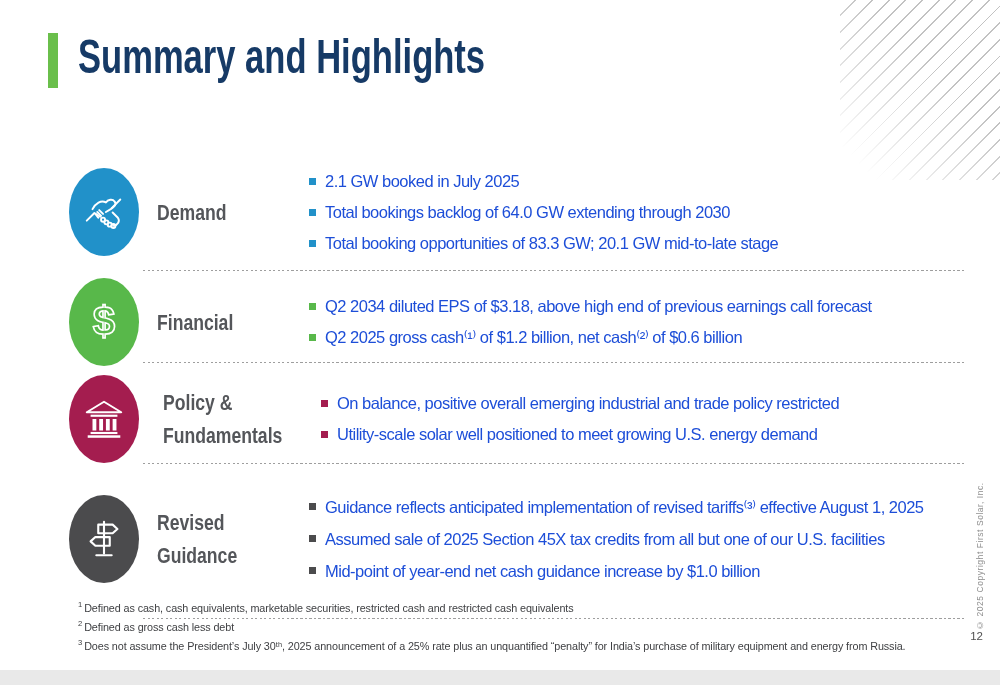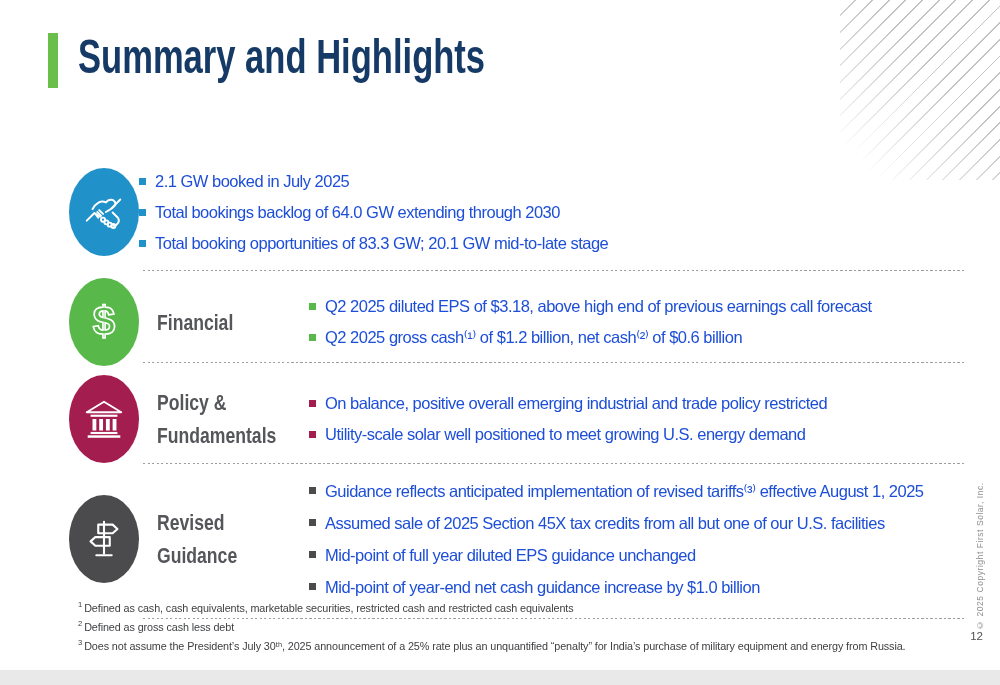--- a/index.html
+++ b/index.html
@@ -17,21 +17,21 @@
   }
   
   .accent-bar{position:absolute;left:48px;top:33px;width:10px;height:55px;background:#6abf4b;}
   .page-title{position:absolute;left:78px;top:28px;margin:0;font-size:48px;line-height:58px;
     font-weight:bold;color:#163a66;white-space:nowrap;}
   .page-title .squeeze{display:inline-block;transform:scaleX(0.72);transform-origin:left center;}
   
   .row{position:absolute;left:69px;width:895px;display:flex;align-items:center;}
   .row-demand{top:160px;height:104px;}
   .row-financial{top:272px;height:100px;}
-  .row-policy{top:369px;height:100px;}
+  .row-policy{top:369px;height:100px;gap:6px;}
   .row-guidance{top:473px;height:132px;}
   .badge{flex:0 0 70px;width:70px;height:88px;border-radius:50%;
     display:flex;align-items:center;justify-content:center;}
   .labels{width:152px;margin-left:18px;}
   .label-line{font-size:22px;font-weight:bold;color:#54565a;line-height:33px;white-space:nowrap;
     transform:scaleX(0.80);transform-origin:left center;}
   .bullets{flex:1;list-style:none;margin:0;padding:0;}
   .bullets li{position:relative;padding-left:16px;font-size:16.5px;letter-spacing:-0.5px;
     line-height:31px;color:#1d4ed8;white-space:nowrap;}
   .row-guidance .bullets li{line-height:32px;}
@@ -68,40 +68,43 @@
         <path d="M12 21 C15 15 21 11 26 14 C28 11 33 10 35 13 C38 16 34 19 31 21 L26 24"></path>
         <path d="M6 33 L14 25 L20 29"></path>
         <path d="M15 26 L18 30 M17 24 L21 28 M19 22 L23 26"></path>
         <circle cx="23" cy="32" r="2.1"></circle>
         <circle cx="26.5" cy="34.8" r="2.1"></circle>
         <circle cx="30" cy="37.2" r="2.1"></circle>
         <circle cx="33.8" cy="38.6" r="2.1"></circle>
         <path d="M34 38.5 C38.5 37.5 41 33.5 38.5 30 L33 24.5"></path>
       </svg>
     </div>
+    <div class="labels">
+      <div class="label-line">Demand</div>
+    </div>
     <ul class="bullets">
       <li><span class="sq" style="background-color: rgb(33, 145, 201);"></span><span>2.1 GW booked in July 2025</span></li>
       <li><span class="sq" style="background-color: rgb(33, 145, 201);"></span><span>Total bookings backlog of 64.0 GW extending through 2030</span></li>
       <li><span class="sq" style="background-color: rgb(33, 145, 201);"></span><span>Total booking opportunities of 83.3 GW; 20.1 GW mid-to-late stage</span></li>
     </ul>
   </div>
 
   <div class="sep sep-1"></div>
 
   <div class="row row-financial">
     <div class="badge" style="background-color: rgb(88, 184, 74);">
       <svg width="46" height="46" viewBox="0 0 48 48">
         <text x="24" y="38" text-anchor="middle" font-family="Liberation Sans, DejaVu Sans, sans-serif" font-size="42" font-weight="bold" fill="none" stroke="#ffffff" stroke-width="1.7">$</text>
       </svg>
     </div>
     <div class="labels">
       <div class="label-line">Financial</div>
     </div>
     <ul class="bullets">
-      <li><span class="sq" style="background-color: rgb(88, 184, 74);"></span><span>Q2 2025 diluted EPS of $3.18, above high end of previous earnings call forecast</span></li>
+      <li><span class="sq" style="background-color: rgb(88, 184, 74);"></span><span>Q2 2034 diluted EPS of $3.18, above high end of previous earnings call forecast</span></li>
       <li><span class="sq" style="background-color: rgb(88, 184, 74);"></span><span>Q2 2025 gross cash⁽¹⁾ of $1.2 billion, net cash⁽²⁾ of $0.6 billion</span></li>
     </ul>
   </div>
 
   <div class="sep sep-2"></div>
 
   <div class="row row-policy">
     <div class="badge" style="background-color: rgb(164, 29, 79);">
       <svg width="46" height="46" viewBox="0 0 48 48">
         <polygon points="24,6 42,17 6,17" fill="none" stroke="#ffffff" stroke-width="2" stroke-linejoin="round"></polygon>
@@ -135,21 +138,20 @@
         <line x1="16" y1="41" x2="32" y2="41"></line>
       </svg>
     </div>
     <div class="labels">
       <div class="label-line">Revised</div>
       <div class="label-line">Guidance</div>
     </div>
     <ul class="bullets">
       <li><span class="sq" style="background-color: rgb(75, 75, 77);"></span><span>Guidance reflects anticipated implementation of revised tariffs⁽³⁾ effective August 1, 2025</span></li>
       <li><span class="sq" style="background-color: rgb(75, 75, 77);"></span><span>Assumed sale of 2025 Section 45X tax credits from all but one of our U.S. facilities</span></li>
-      <li><span class="sq" style="background-color: rgb(75, 75, 77);"></span><span>Mid-point of full year diluted EPS guidance unchanged</span></li>
       <li><span class="sq" style="background-color: rgb(75, 75, 77);"></span><span>Mid-point of year-end net cash guidance increase by $1.0 billion</span></li>
     </ul>
   </div>
 
   <div class="sep sep-4"></div>
 
   <div class="footnotes">
     <div class="footnote"><sup>1</sup><span>Defined as cash, cash equivalents, marketable securities, restricted cash and restricted cash equivalents</span></div>
     <div class="footnote"><sup>2</sup><span>Defined as gross cash less debt</span></div>
     <div class="footnote"><sup>3</sup><span>Does not assume the President’s July 30ᵗʰ, 2025 announcement of a 25% rate plus an unquantified “penalty” for India’s purchase of military equipment and energy from Russia.</span></div>

